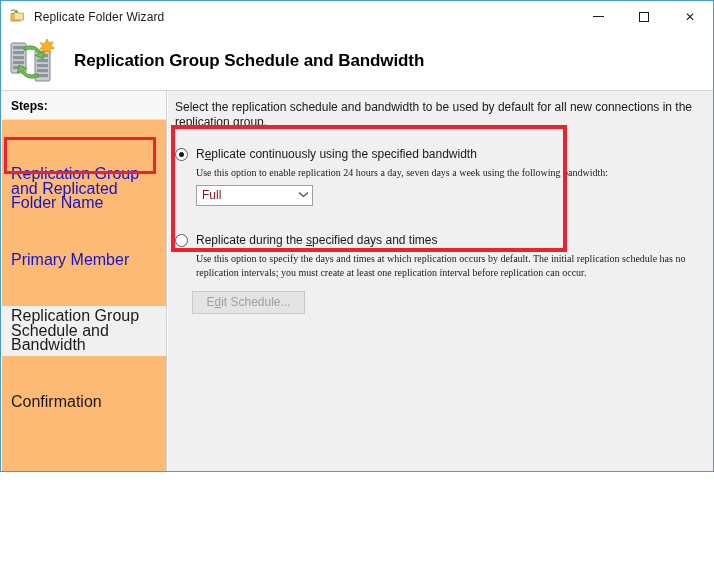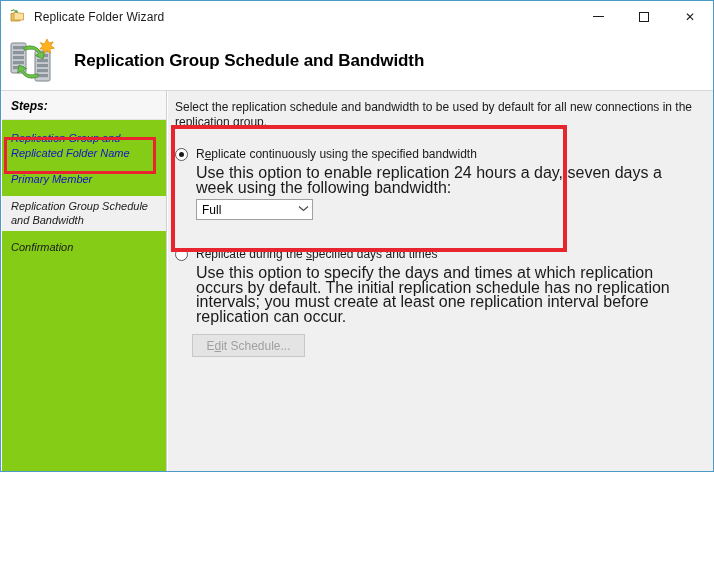--- a/index.html
+++ b/index.html
@@ -102,43 +102,43 @@
     color: #000000;
     letter-spacing: -0.1px;
   }
 
   
   #sidebar {
     position: absolute;
     left: 1px; top: 90px;
     width: 165px;
     height: 483px;
-    background: #84cc16;
+    background: #fdba74;
     border-right: 1px solid #cfcfcf;
     box-sizing: border-box;
-    font-style: italic;
   }
   #steps-header {
     font-size: 12px;
     font-weight: bold;
     color: #000;
     padding: 8px 0 6px 9px;
     background: #f7f7f7;
     border-bottom: 1px solid #e3e3e3;
   }
   .steps-list {
     padding-top: 8px;
   }
   .step-item {
-    font-size: 11px;
+    font-size: 16px;
     color: #1414c8;
     line-height: 14.5px;
     padding: 3px 6px 3px 9px;
     margin-bottom: 6px;
     cursor: default;
+    margin-top: 36px;
   }
   .step-item.current {
     color: #1a1a1a;
     background: #f0f0f0;
   }
   .step-item.plain {
     color: #1a1a1a;
   }
   
   #step-highlight {
@@ -197,26 +197,27 @@
   }
   .radio-label {
     font-size: 12px;
     color: #1a1a1a;
     line-height: 14px;
     cursor: default;
   }
   .radio-label .u { text-decoration: underline; }
 
   .opt-desc {
-    font-size: 16px;
+    font-size: 10px;
     color: #1a1a1a;
     line-height: 14.5px;
     padding-left: 28px;
     padding-right: 26px;
     margin-top: 5px;
+    font-family: Liberation Serif, serif;
   }
   .field-label {
     font-size: 12px;
     color: #1a1a1a;
     padding-left: 28px;
     margin-top: 14px;
   }
 
   
   .combo {
@@ -227,21 +228,21 @@
     background: #ffffff;
     border: 1px solid #a0a0a0;
     box-sizing: border-box;
     display: flex;
     align-items: center;
     justify-content: space-between;
     cursor: default;
   }
   .combo .combo-value {
     font-size: 12px;
-    color: #000000;
+    color: #7f1d1d;
     padding-left: 5px;
   }
   .combo .chev {
     width: 17px;
     text-align: center;
     color: #3a3a3a;
     font-size: 9px;
     line-height: 1;
   }
 

